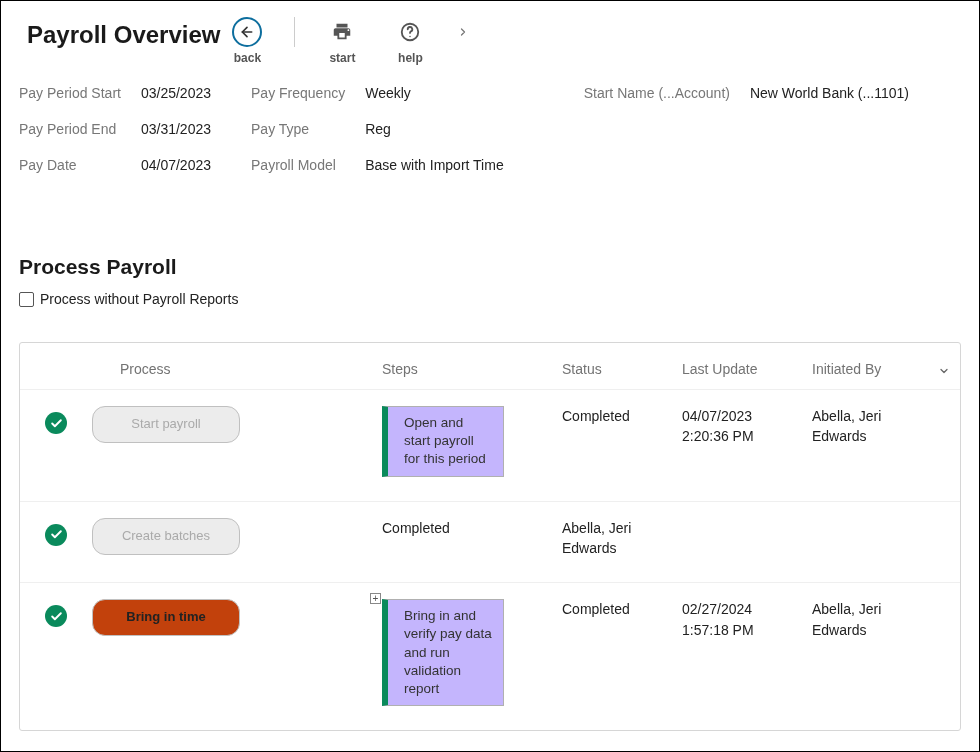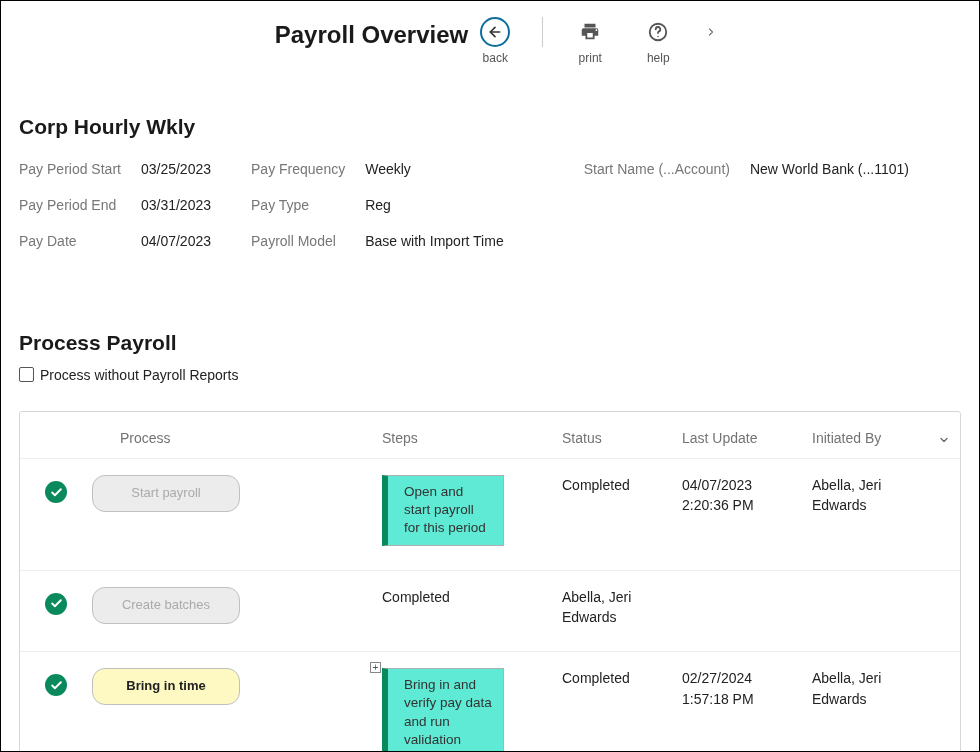--- a/index.html
+++ b/index.html
@@ -8,34 +8,35 @@
     background: #fff;
     color: #222;
     width: 980px;
     height: 752px;
     overflow: hidden;
     border: 1px solid #000;
     position: relative;
   }
   .header {
     display: flex;
-    justify-content: center;
+    justify-content: flex-start;
     align-items: flex-start;
     padding: 14px 8px 0 26px;
   }
   .page-title {
     font-size: 24px;
     font-weight: 700;
     color: #1a1a1a;
     padding-top: 6px;
   }
   .toolbar {
     display: flex;
     align-items: flex-start;
     gap: 14px;
+    font-weight: bold;
   }
   .toolbar-item {
     display: flex;
     flex-direction: column;
     align-items: center;
     padding: 0 10px;
     cursor: pointer;
     color: #555;
     font-size: 12px;
   }
@@ -93,24 +94,25 @@
   .meta-label { color: #777; font-size: 14px; white-space: nowrap; }
   .meta-value { color: #222; font-size: 14px; white-space: nowrap; }
   .process-title {
     font-size: 21px;
     font-weight: 700;
     color: #1a1a1a;
     margin: 82px 0 12px 0;
   }
   .checkbox-row {
     display: flex;
+    align-items: center;
     gap: 6px;
     font-size: 14px;
     color: #222;
-    margin-bottom: 28px;
+    margin-bottom: 35px;
   }
   .checkbox {
     width: 15px;
     height: 15px;
     border: 1.5px solid #555;
     border-radius: 2px;
     cursor: pointer;
   }
   .table {
     border: 1px solid #d6d6d6;
@@ -151,33 +153,33 @@
     text-align: center;
     padding: 8px 14px;
     border: 1px solid #c0c0c0;
     background: #ececec;
     border-radius: 13px;
     font-size: 13px;
     color: #aaa;
     cursor: default;
   }
   .process-btn.active {
-    background: #fef9c3;
+    background: #c2410c;
     color: #222;
     font-weight: 600;
     cursor: pointer;
   }
   .step-box-wrap {
     position: relative;
     display: inline-block;
   }
   .step-box {
     position: relative;
     border: 1px solid #b0b0b0;
-    background: #5eead4;
+    background: #c4b5fd;
     padding: 7px 10px 7px 16px;
     font-size: 13.5px;
     color: #333;
     width: 122px;
     border-left: 6px solid #0a8a5c;
     line-height: 1.35;
   }
   .plus-badge {
     position: absolute;
     left: -12px;
@@ -211,42 +213,41 @@
       </div>
       <span class="toolbar-label">back</span>
     </div>
     <div class="toolbar-divider"></div>
     <div class="toolbar-item">
       <div class="toolbar-icon">
         <svg width="22" height="22" viewBox="0 0 24 24" fill="#555">
             <path d="M19 8H5c-1.1 0-2 .9-2 2v6h4v4h10v-4h4v-6c0-1.1-.9-2-2-2zm-4 10H9v-5h6v5zm4-7c-.55 0-1-.45-1-1s.45-1 1-1 1 .45 1 1-.45 1-1 1zM18 3H6v4h12V3z"></path>
           </svg>
       </div>
-      <span class="toolbar-label">print</span>
+      <span class="toolbar-label">start</span>
     </div>
     <div class="toolbar-item">
       <div class="toolbar-icon">
         <svg width="22" height="22" viewBox="0 0 24 24" fill="none" stroke="#555" stroke-width="2">
             <circle cx="12" cy="12" r="9"></circle>
             <path d="M9.5 9a2.5 2.5 0 1 1 3.5 2.3c-.8.4-1 1-1 1.7" stroke-linecap="round"></path>
             <circle cx="12" cy="17" r="0.8" fill="#555" stroke="none"></circle>
           </svg>
       </div>
       <span class="toolbar-label">help</span>
     </div>
     <div class="chevron-right">
       <svg width="12" height="22" viewBox="0 0 24 24" fill="none" stroke="#777" stroke-width="2.5" stroke-linecap="round" stroke-linejoin="round">
           <polyline points="9 18 15 12 9 6"></polyline>
         </svg>
     </div>
   </div>
 </div>
 
 <div class="content">
-  <div class="section-title">Corp Hourly Wkly</div>
 
   <div class="meta-grid">
     <div class="meta-col">
       <div class="meta-label">Pay Period Start</div>
       <div class="meta-value">03/25/2023</div>
       <div class="meta-label">Pay Period End</div>
       <div class="meta-value">03/31/2023</div>
       <div class="meta-label">Pay Date</div>
       <div class="meta-value">04/07/2023</div>
     </div>

